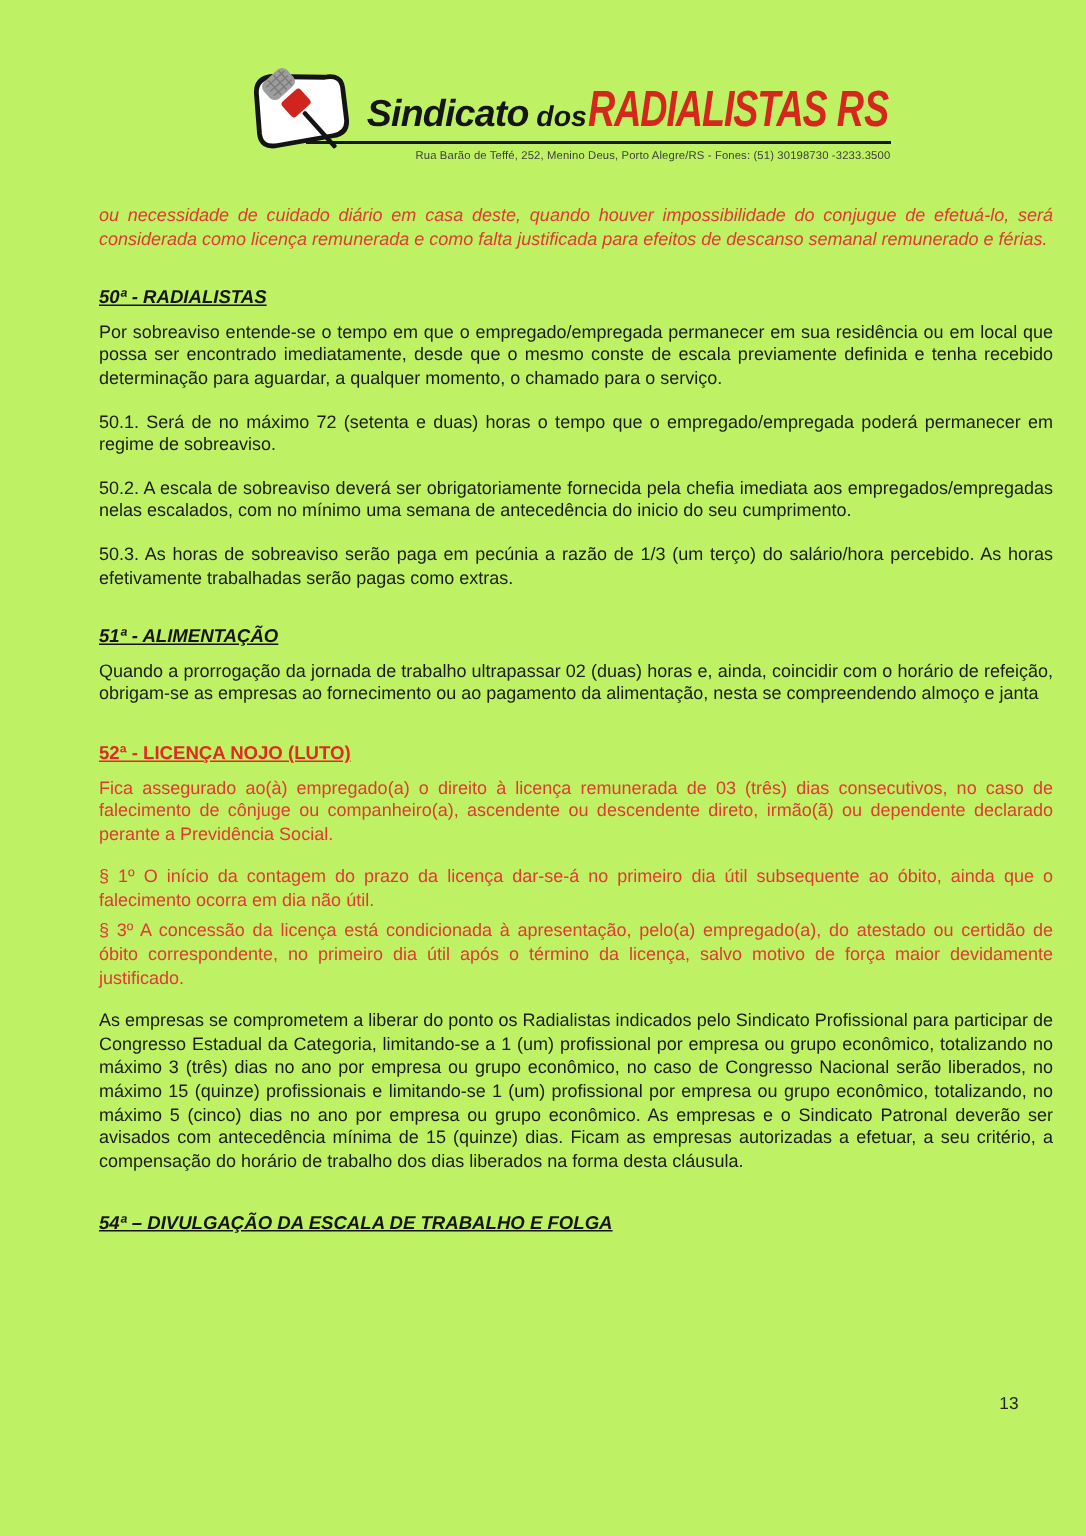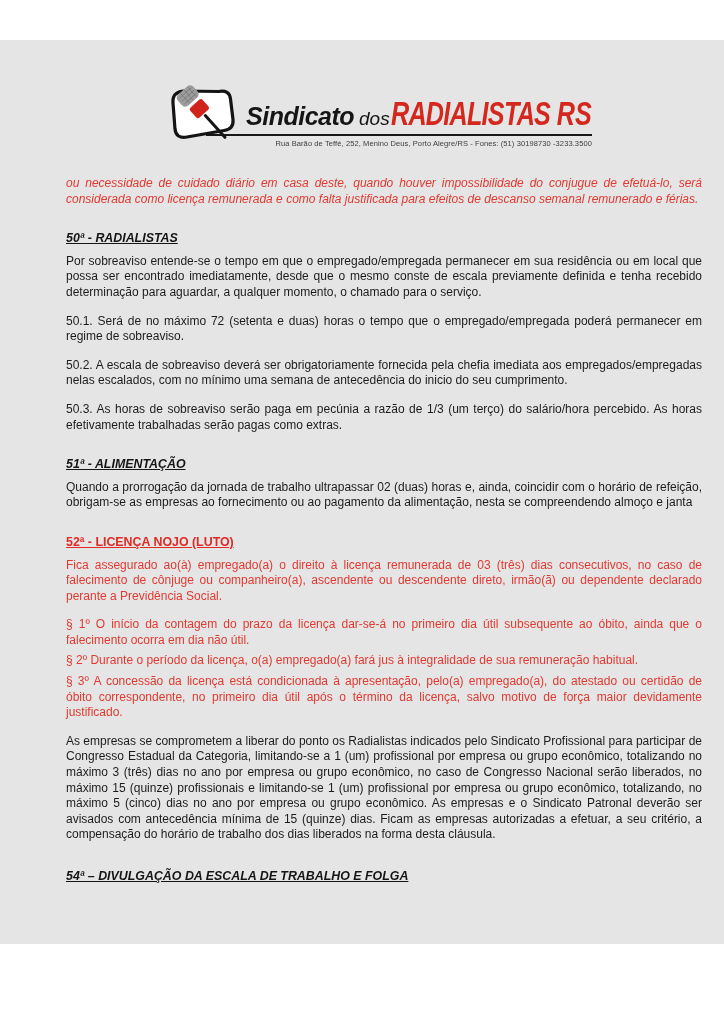--- a/index.html
+++ b/index.html
@@ -1,39 +1,38 @@
 <!DOCTYPE html>
 <html><head>
 <meta charset="utf-8">
 <style>
   * { box-sizing: border-box; }
   html, body { margin: 0; padding: 0; background: #ffffff; }
   .page {
     position: relative;
     width: 724px;
-    height: 904px;
-    background: #e5e5e5;
+    height: 1024px;
+    background: #bef264;
     overflow: hidden;
     font-family: "Liberation Sans", sans-serif;
     color: #1c1c1c;
-    margin-top: 40px;
   }
 
   
   .doc-header { padding-top: 44px; display: flex; justify-content: center; }
   .logo-row { display: flex; align-items: flex-end; margin-left: 30px; }
   .logo-icon { width: 84px; height: 62px; margin-bottom: 2px; position: relative; z-index: 2; flex: 0 0 auto; }
   .logo-text-col { margin-left: -40px; }
   .logo-name-row {
     display: flex; align-items: baseline; white-space: nowrap;
     padding-left: 40px; padding-bottom: 1px;
     border-bottom: 2.5px solid #171717;
   }
   .name-black { font-size: 25px; font-weight: bold; font-style: italic; letter-spacing: -0.5px; color: #151515; }
-  .name-dos   { font-size: 19px; font-weight: normal; font-style: italic; margin: 0 1px 0 5px; color: #151515; }
+  .name-dos   { font-size: 19px; font-weight: bold; font-style: italic; margin: 0 1px 0 5px; color: #151515; }
   .name-red-wrap {
     display: inline-flex; align-items: baseline;
     transform: scaleX(0.74); transform-origin: left bottom;
     margin-right: -70px; color: #d4281f;
   }
   .name-red { font-size: 34px; font-weight: bold; font-style: italic; letter-spacing: -1px; }
   .name-rs  { font-size: 34px; font-weight: bold; font-style: italic; margin-left: 9px; }
   .logo-address {
     font-size: 7.5px; color: #3d3d3d; margin-top: 3px;
     padding-left: 40px; text-align: right; letter-spacing: 0.1px;
@@ -110,21 +109,20 @@
     <p>50.1. Será de no máximo 72 (setenta e duas) horas o tempo que o empregado/empregada poderá permanecer em regime de sobreaviso.</p>
     <p>50.2. A escala de sobreaviso deverá ser obrigatoriamente fornecida pela chefia imediata aos empregados/empregadas nelas escalados, com no mínimo uma semana de antecedência do inicio do seu cumprimento.</p>
     <p>50.3. As horas de sobreaviso serão paga em pecúnia a razão de 1/3 (um terço) do salário/hora percebido. As horas efetivamente trabalhadas serão pagas como extras.</p>
 
     <h2 class="sec-title">51ª - ALIMENTAÇÃO</h2>
     <p>Quando a prorrogação da jornada de trabalho ultrapassar 02 (duas) horas e, ainda, coincidir com o horário de refeição, obrigam-se as empresas ao fornecimento ou ao pagamento da alimentação, nesta se compreendendo almoço e janta</p>
 
     <h2 class="sec-title red-title">52ª - LICENÇA NOJO (LUTO)</h2>
     <p class="red-text">Fica assegurado ao(à) empregado(a) o direito à licença remunerada de 03 (três) dias consecutivos, no caso de falecimento de cônjuge ou companheiro(a), ascendente ou descendente direto, irmão(ã) ou dependente declarado perante a Previdência Social.</p>
     <p class="red-text tight">§ 1º O início da contagem do prazo da licença dar-se-á no primeiro dia útil subsequente ao óbito, ainda que o falecimento ocorra em dia não útil.</p>
-    <p class="red-text tight">§ 2º Durante o período da licença, o(a) empregado(a) fará jus à integralidade de sua remuneração habitual.</p>
     <p class="red-text">§ 3º A concessão da licença está condicionada à apresentação, pelo(a) empregado(a), do atestado ou certidão de óbito correspondente, no primeiro dia útil após o término da licença, salvo motivo de força maior devidamente justificado.</p>
 
     <p>As empresas se comprometem a liberar do ponto os Radialistas indicados pelo Sindicato Profissional para participar de Congresso Estadual da Categoria, limitando-se a 1 (um) profissional por empresa ou grupo econômico, totalizando no máximo 3 (três) dias no ano por empresa ou grupo econômico, no caso de Congresso Nacional serão liberados, no máximo 15 (quinze) profissionais e limitando-se 1 (um) profissional por empresa ou grupo econômico, totalizando, no máximo 5 (cinco) dias no ano por empresa ou grupo econômico. As empresas e o Sindicato Patronal deverão ser avisados com antecedência mínima de 15 (quinze) dias. Ficam as empresas autorizadas a efetuar, a seu critério, a compensação do horário de trabalho dos dias liberados na forma desta cláusula.</p>
 
     <h2 class="sec-title last-title">54ª – DIVULGAÇÃO DA ESCALA DE TRABALHO E FOLGA</h2>
 
   </main>
 
   <div class="page-number">13</div>
 

